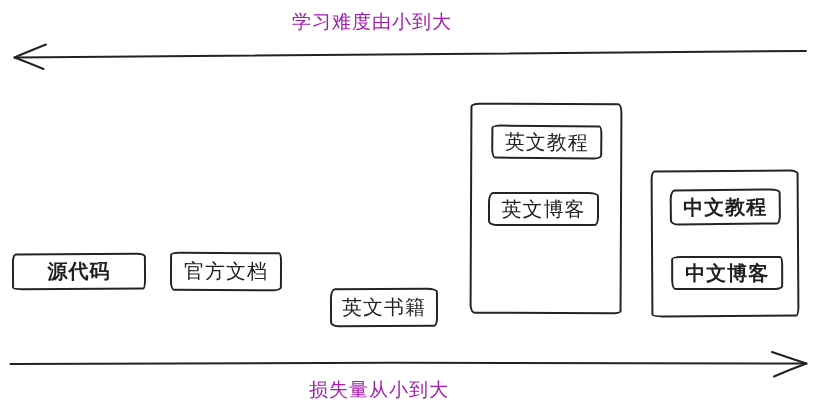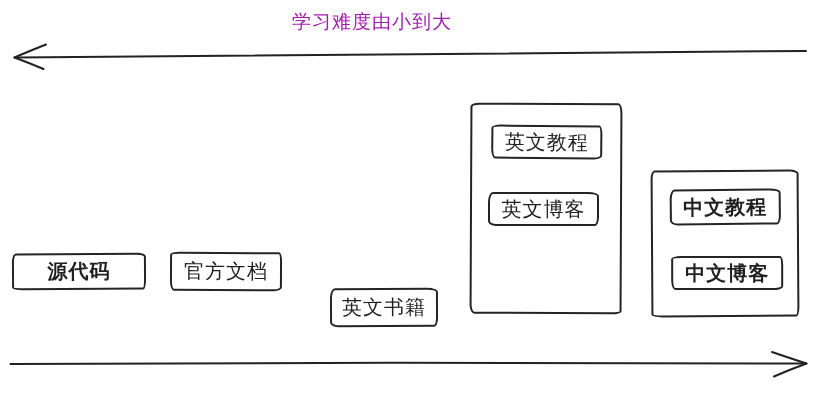--- a/index.html
+++ b/index.html
@@ -83,20 +83,21 @@
     </g>
     <g>
       <path d="M 10.5 364 C 260 362.5 560 362 805 363.5"></path>
       <path d="M 772 352 Q 794 359.5 806.5 363.5"></path>
       <path d="M 806.5 363.5 Q 790 369.5 774 376.5"></path>
     </g>
   </svg>
 
   <div class="axis-label top">学习难度由小到大</div>
 
+  <div class="axis-label bottom">损失量从小到大</div>
 
   <div class="box box-source sk1">
     <span>源代码</span>
   </div>
 
   <div class="box box-official sk2">
     <span>官方文档</span>
   </div>
 
   <div class="box box-enbooks sk3">

